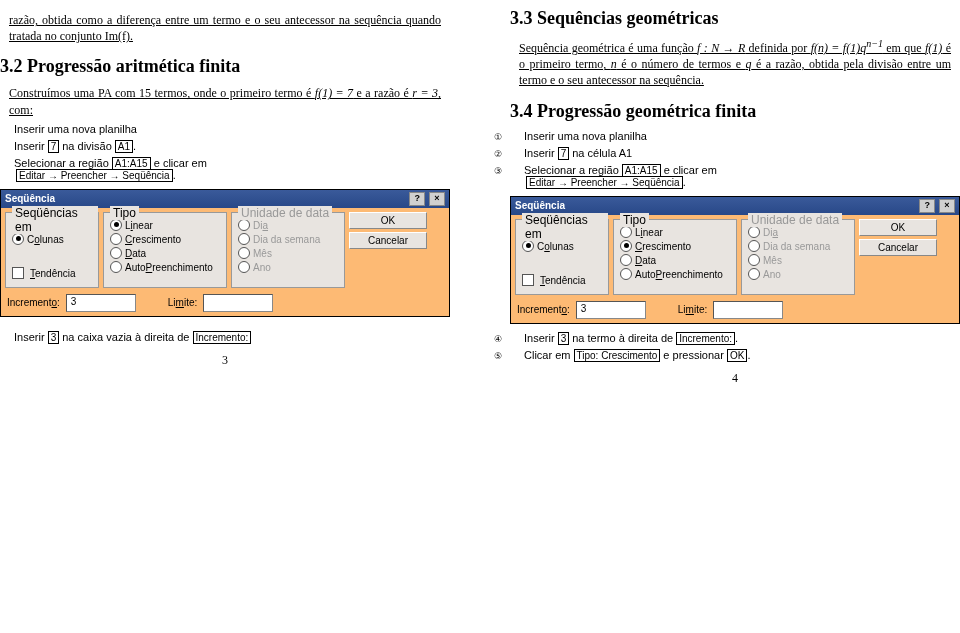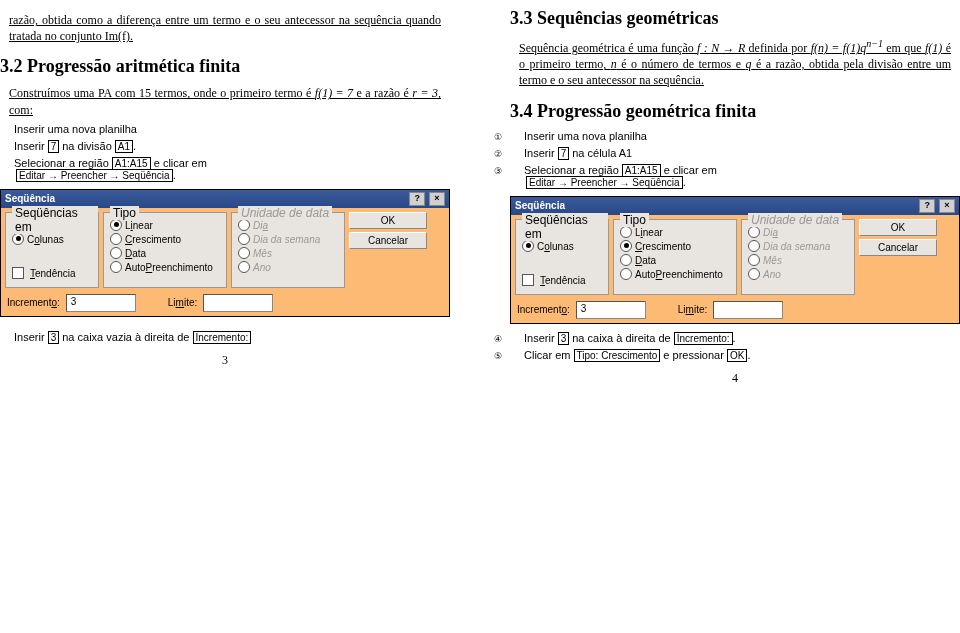--- a/index.html
+++ b/index.html
@@ -52,21 +52,21 @@
     padding: 4px 6px 6px 6px;
     position:relative;
     background:#e8e4e0;
   }
   .group-title{ position:absolute; top:-7px; left:6px; background:#e8e4e0; padding:0 3px; font-size:12px;}
   .radio-row{ display:flex; align-items:flex-end; gap:3px; margin:2px 0;}
   .radio{ width:10px;height:10px;border:1px solid #555;border-radius:50%;display:inline-flex;align-items:center;justify-content:center;background:#fff;}
   .radio.sel::after{content:"";width:5px;height:5px;border-radius:50%;background:#000;}
   .chk{ width:10px;height:10px;border:1px solid #555;display:inline-block;background:#fff;vertical-align:middle;margin-right:3px;}
   .btn{ border:1px solid #888;border-top-color:#fff;border-left-color:#fff;background:#e8e4e0;padding:2px 10px;font-size:10px;text-align:center;min-width:56px;margin-bottom:3px;}
-  .disabled{ color:#999;font-style:italic;}
+  .disabled{ color:#999;}
   .dlg-row{ display:flex; align-items:center; gap:6px; padding:2px 6px 4px 6px;}
   .txtfield{ border:1px solid #888;border-top-color:#555;border-left-color:#555;background:#fff;padding:1px 4px;min-width:60px;height:14px;font-size:10px;}
   .pagenum{ text-align:center; font-size:12px; margin-top:10px;}
   .u{ text-decoration: underline;}
 </style>
 </head>
 <body>
 
 <div class="col col-left">
 
@@ -266,20 +266,20 @@
     <div class="dlg-row">
       <span>Increment<span class="u">o</span>:</span>
       <span class="txtfield">3</span>
       <span style="width:20px"></span>
       <span>Li<span class="u">m</span>ite:</span>
       <span class="txtfield"></span>
     </div>
   </div>
 
   <div class="step">
-    <span class="stepnum">④</span><span>Inserir </span><span class="boxed">3</span><span> na caixa à direita de </span><span class="boxed">Incremento:</span><span>.</span>
+    <span class="stepnum">④</span><span>Inserir </span><span class="boxed">3</span><span> na termo à direita de </span><span class="boxed">Incremento:</span><span>.</span>
   </div>
   <div class="step">
     <span class="stepnum">⑤</span><span>Clicar em </span><span class="boxed">Tipo: Crescimento</span><span> e pressionar </span><span class="boxed">OK</span><span>.</span>
   </div>
 
   <div class="pagenum">4</div>
 </div>
 
 </body></html>

